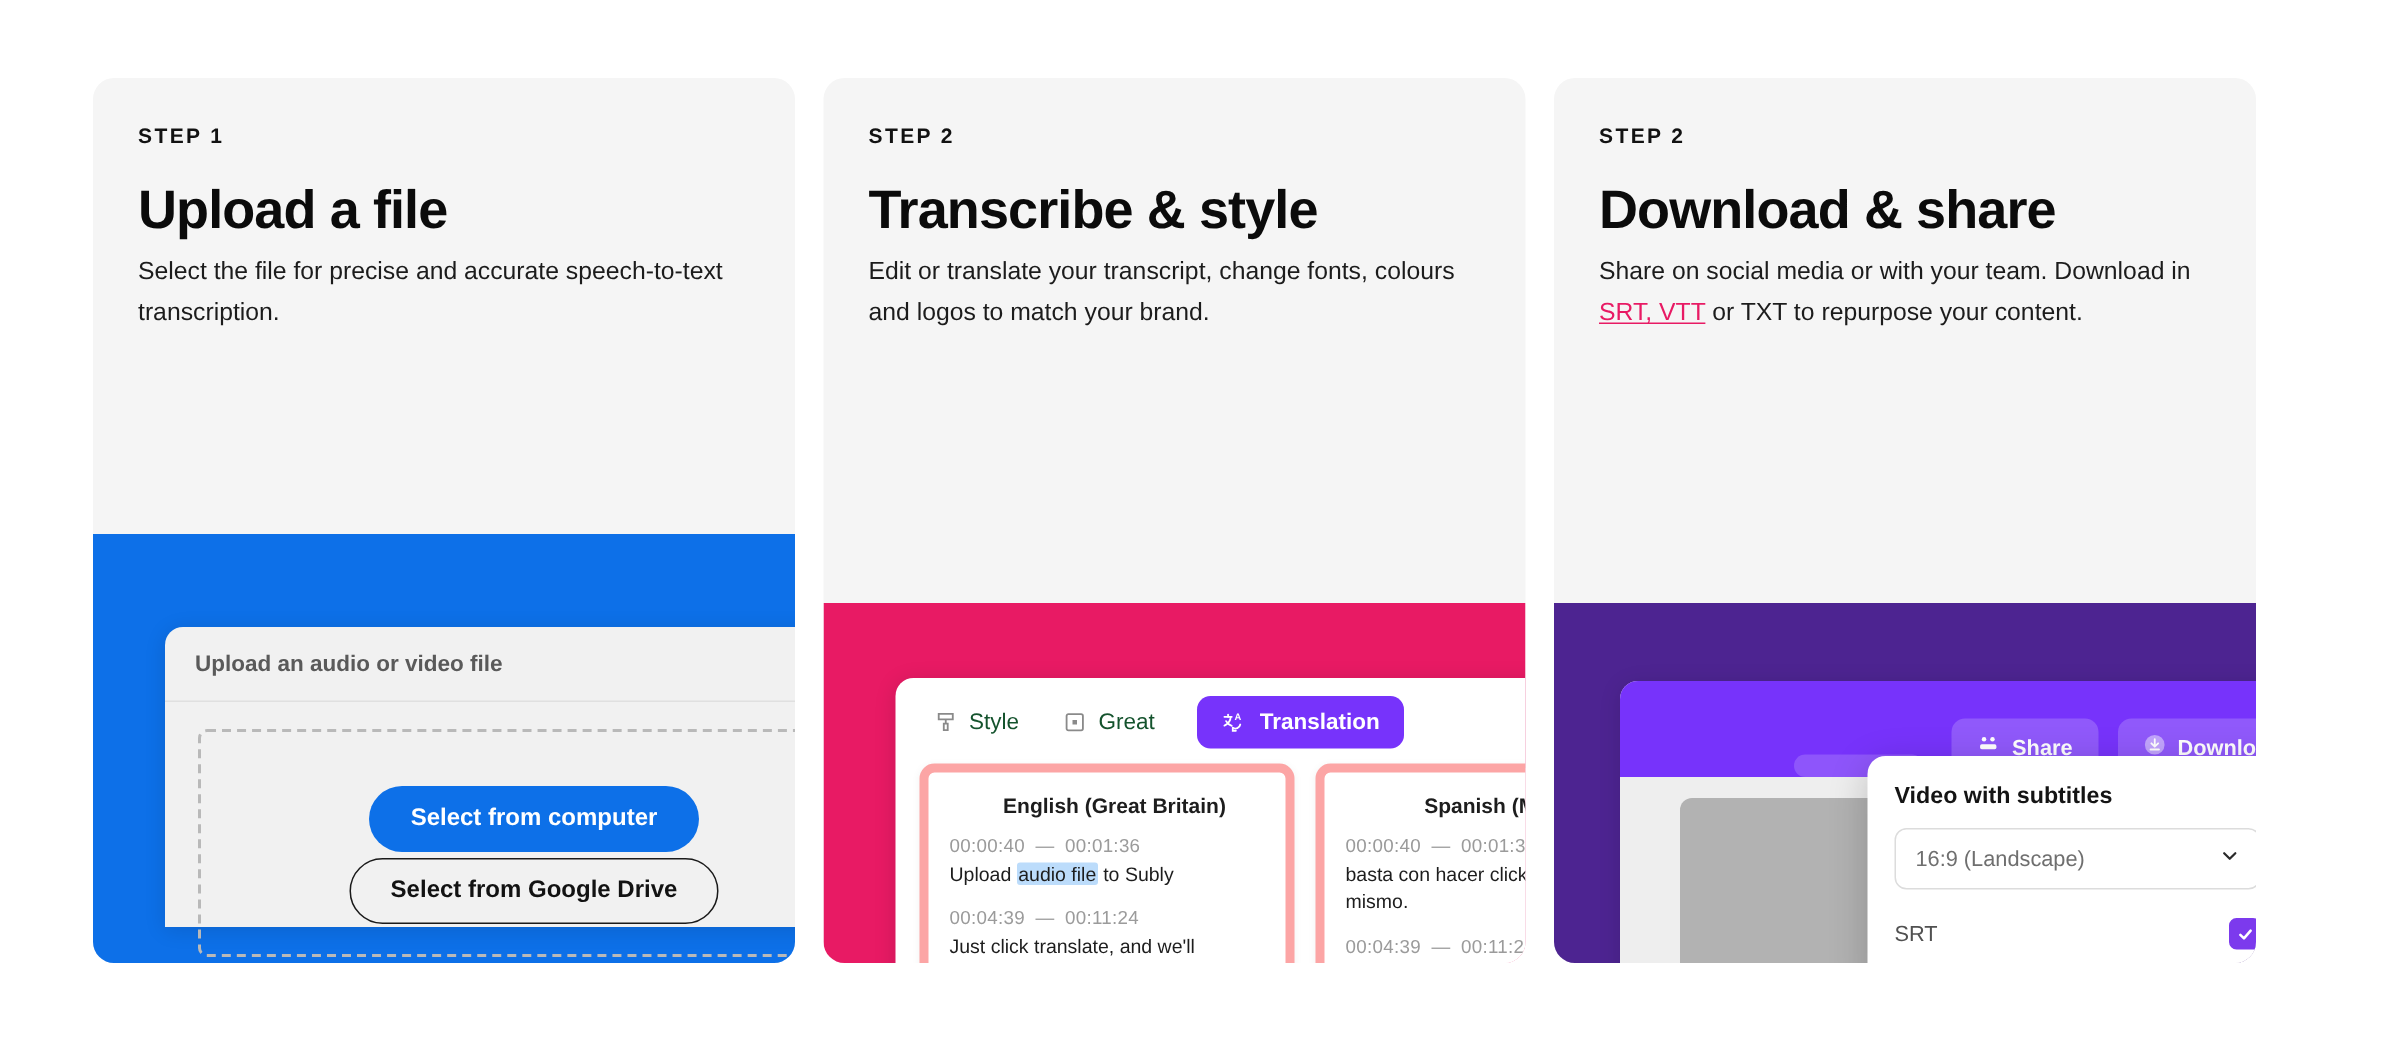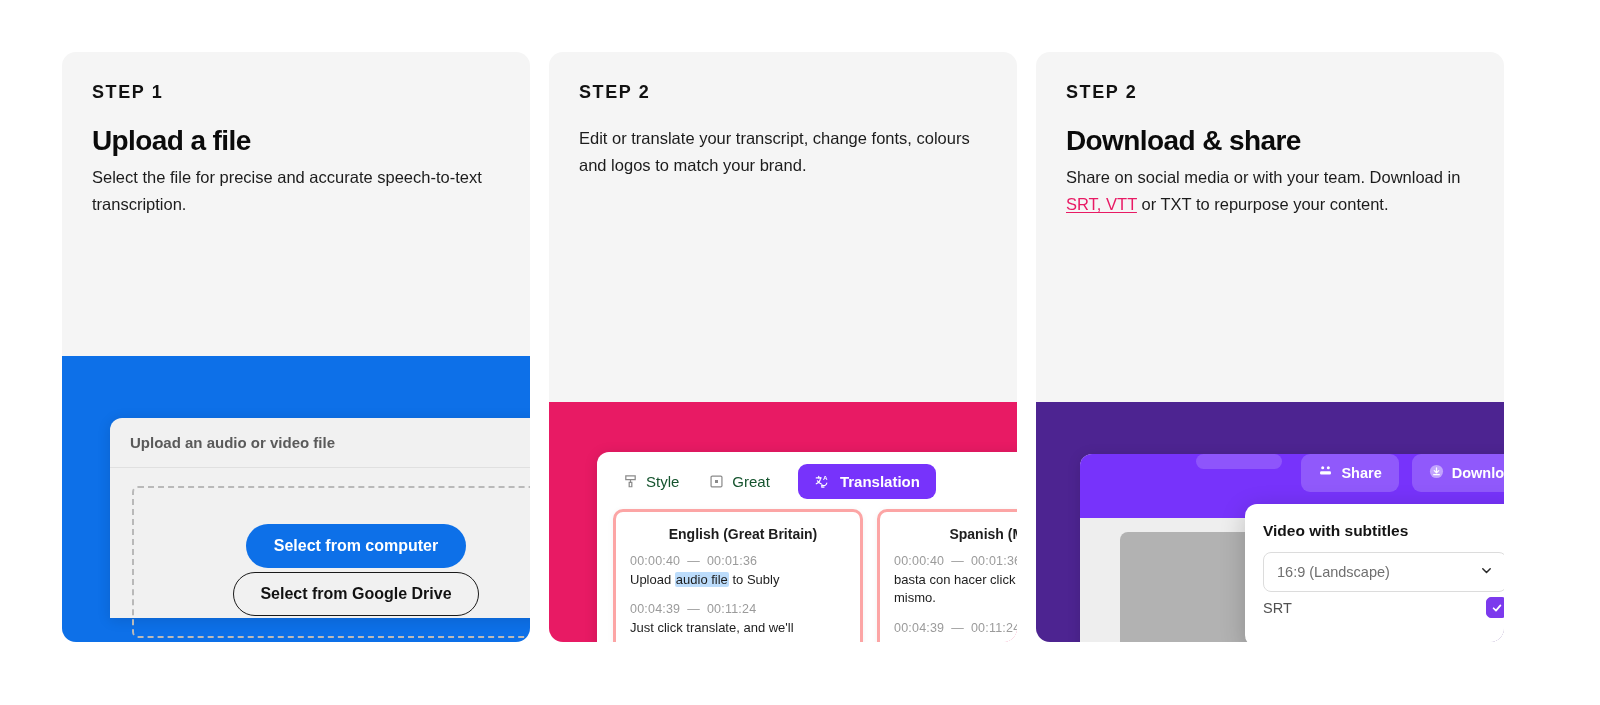--- a/index.html
+++ b/index.html
@@ -26,28 +26,28 @@
     border-radius: 14px;
     overflow: hidden;
     display: flex;
     flex-direction: column;
   }
   .card-head {
     padding: 30px 30px 0 30px;
     flex: 0 0 auto;
   }
   .step-label {
-    font-size: 18px;
+    font-size: 14px;
     font-weight: 700;
     letter-spacing: 1.6px;
     color: #121212;
     margin-bottom: 22px;
   }
   .card-title {
-    font-size: 28px;
+    font-size: 36px;
     font-weight: 700;
     letter-spacing: -0.6px;
     color: #0b0b0b;
     line-height: 1.12;
     margin-bottom: 8px;
   }
   .card-desc {
     font-size: 16.5px;
     color: #1c1c1c;
     line-height: 1.62;
@@ -163,21 +163,21 @@
     padding: 9px 16px;
     gap: 9px;
   }
   .transcript-row {
     display: flex;
     gap: 14px;
     padding: 0 0 0 16px;
   }
   .lang-col {
     background: #ffffff;
-    border: 3px solid #fca5a5;
+    border: 6px solid #fca5a5;
     border-radius: 10px;
     box-shadow: 0 1px 6px rgba(0,0,0,.05);
     padding: 14px 4px 0 14px;
     width: 250px;
     flex: 0 0 250px;
     height: 182px;
     overflow: hidden;
   }
   .lang-title {
     text-align: center;
@@ -216,21 +216,21 @@
     background: #eeeeee;
     border-radius: 12px 12px 0 0;
     box-shadow: 0 2px 14px rgba(0,0,0,.13);
     overflow: visible;
   }
   .app-bar {
     height: 64px;
     background: #7733fb;
     border-radius: 12px 12px 0 0;
     display: flex;
-    align-items: flex-start;
+    align-items: flex-end;
     justify-content: flex-end;
     gap: 13px;
     padding: 0 22px 0 0;
   }
   .pill-placeholder {
     width: 86px; height: 15px;
     background: rgba(255,255,255,.17);
     border-radius: 8px;
     margin-right: 6px;
   }
@@ -275,20 +275,21 @@
   }
   .dl-select {
     display: flex;
     align-items: center;
     justify-content: space-between;
     border: 1px solid #dcdcdc;
     border-radius: 8px;
     padding: 11px 13px;
     font-size: 14.5px;
     color: #6f6f6f;
+    margin-bottom: 14px;
     cursor: pointer;
   }
   .dl-row {
     display: flex;
     align-items: center;
     justify-content: space-between;
     padding: 5px 0;
     font-size: 14.5px;
     color: #515151;
   }
@@ -328,20 +329,21 @@
             <button class="btn-outline-dark">Select from Google Drive</button>
           </div>
         </div>
       </div>
     </div>
   </div>
 
   <div class="card">
     <div class="card-head">
       <div class="step-label">STEP 2</div>
+      <div class="card-title">Transcribe &amp; style</div>
       <div class="card-desc">Edit or translate your transcript, change fonts, colours and logos to match your brand.</div>
     </div>
     <div class="stage stage-pink">
       <div class="editor-panel">
 
         <div class="toolbar">
           <div class="tool">
             <span>
               <svg width="15" height="15" viewBox="0 0 16 16" fill="none" stroke="#8a8a8a" stroke-width="1.3">
                 <path d="M3 2h10v4H3z"></path>

